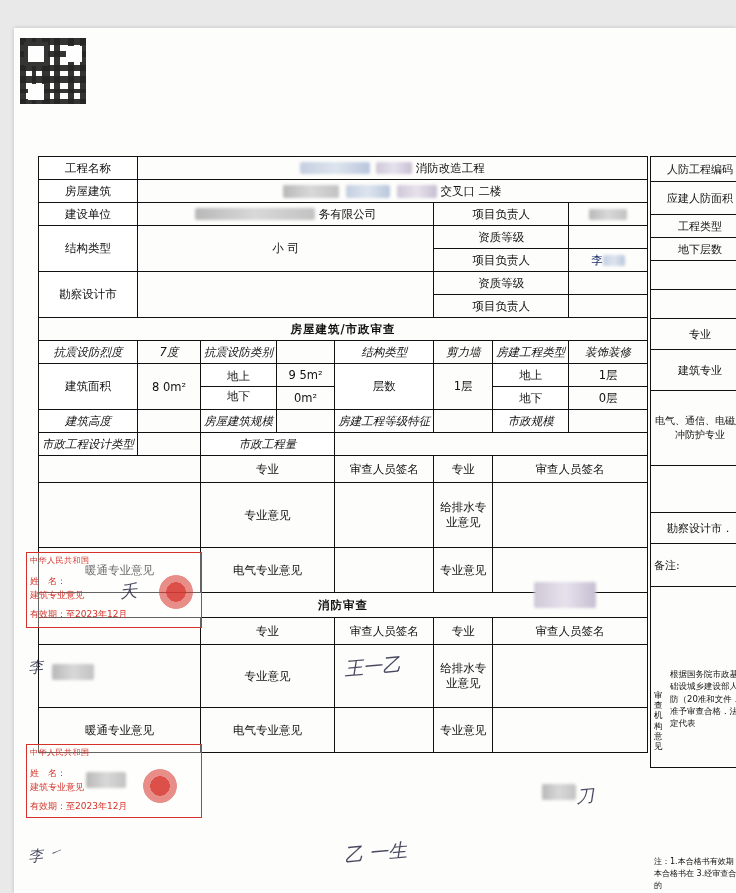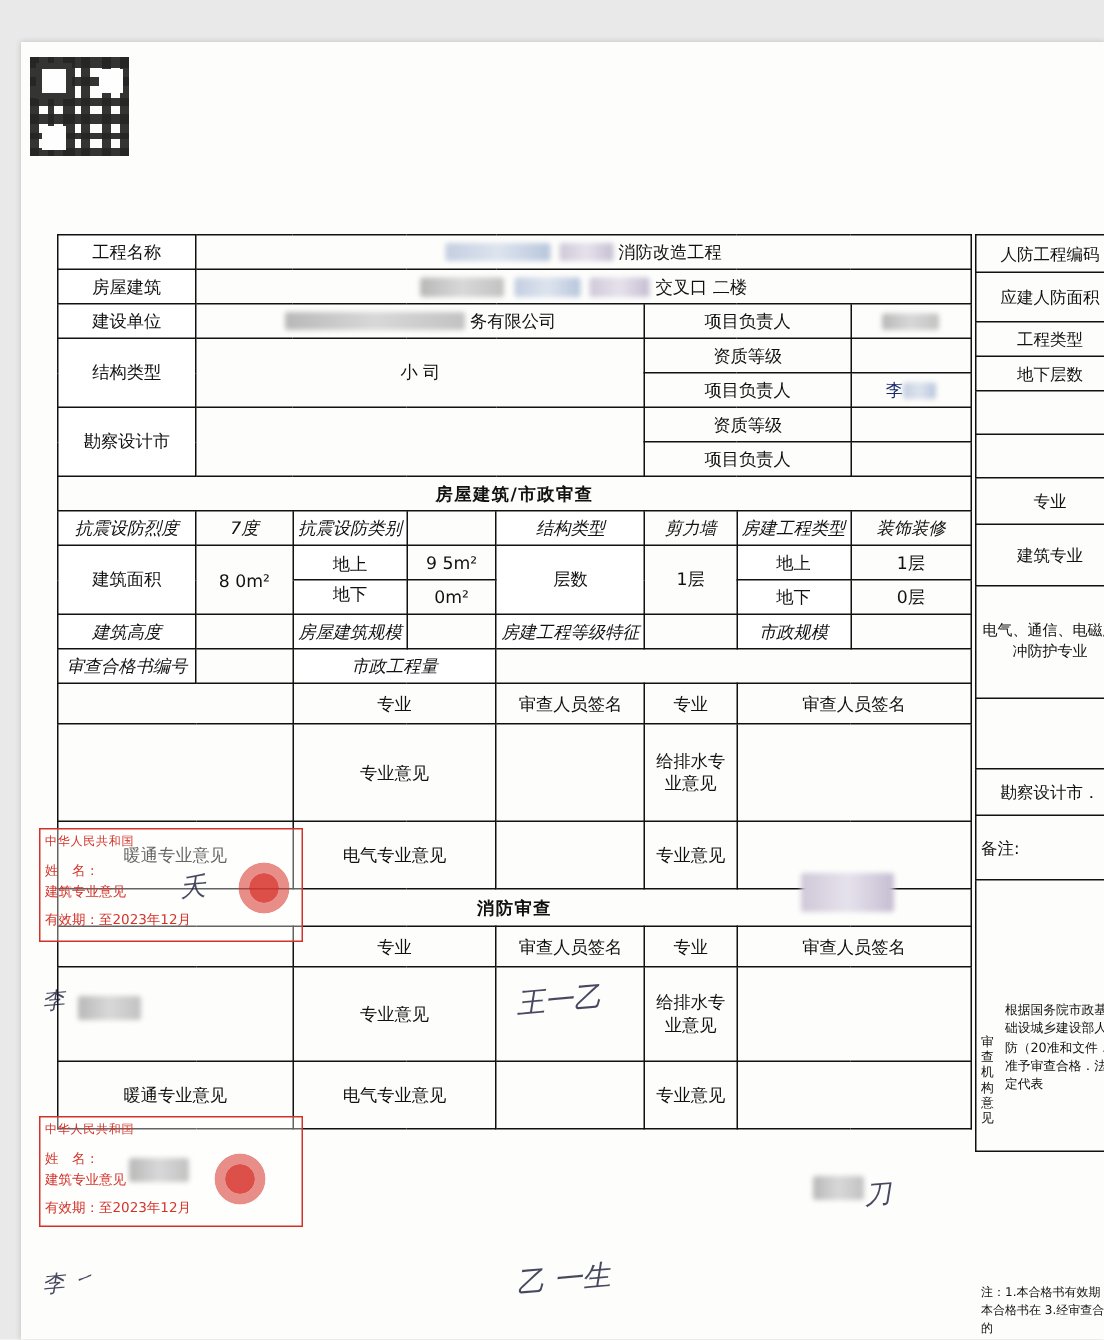--- a/index.html
+++ b/index.html
@@ -227,21 +227,21 @@
       <td class="tall"></td>
       <td class="lbl tall">房屋建筑规模</td>
       <td class="tall"></td>
       <td class="lbl tall">房建工程等级特征</td>
       <td class="tall"></td>
       <td class="lbl tall">市政规模</td>
       <td class="tall"></td>
     </tr>
 
     <tr>
-      <td class="lbl tall">审查合格书编号</td>
+      <td class="lbl tall">市政工程设计类型</td>
       <td class="tall"></td>
       <td class="lbl tall" colspan="2">市政工程量</td>
       <td class="tall" colspan="4"></td>
     </tr>
 
     <tr>
       <td colspan="2" style="height:26px"></td>
       <td colspan="2">专业</td>
       <td>审查人员签名</td>
       <td>专业</td>

